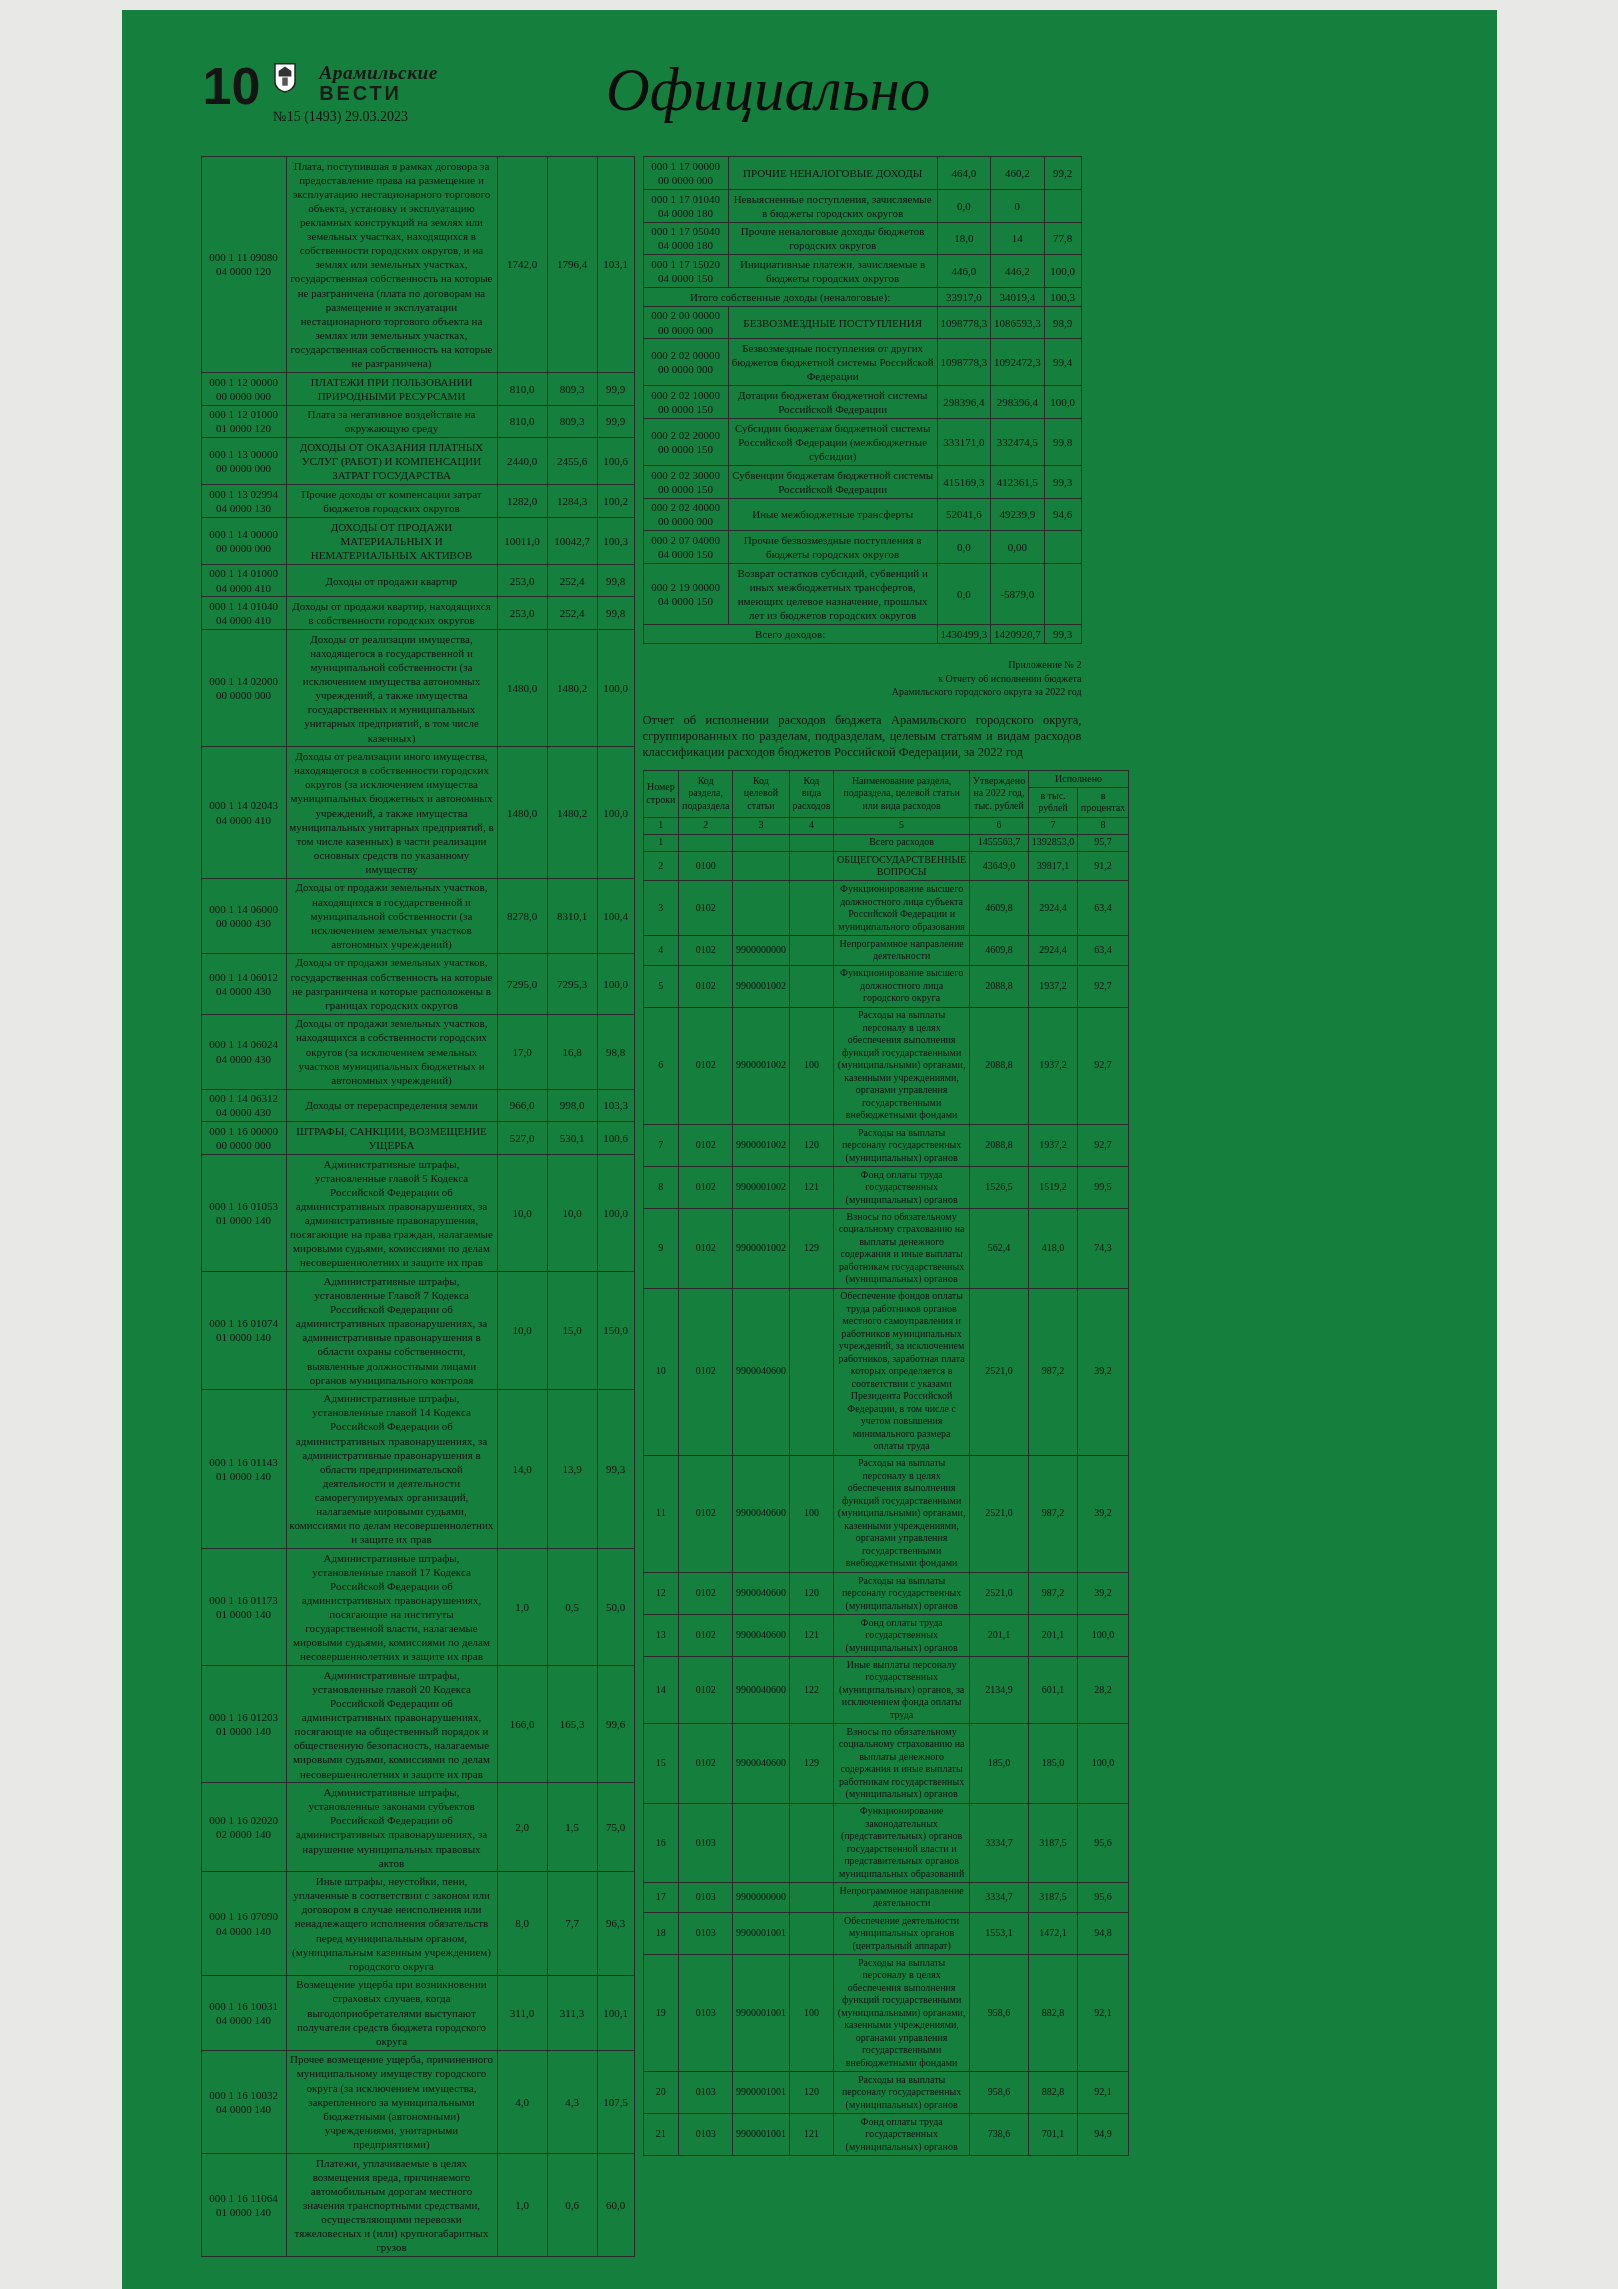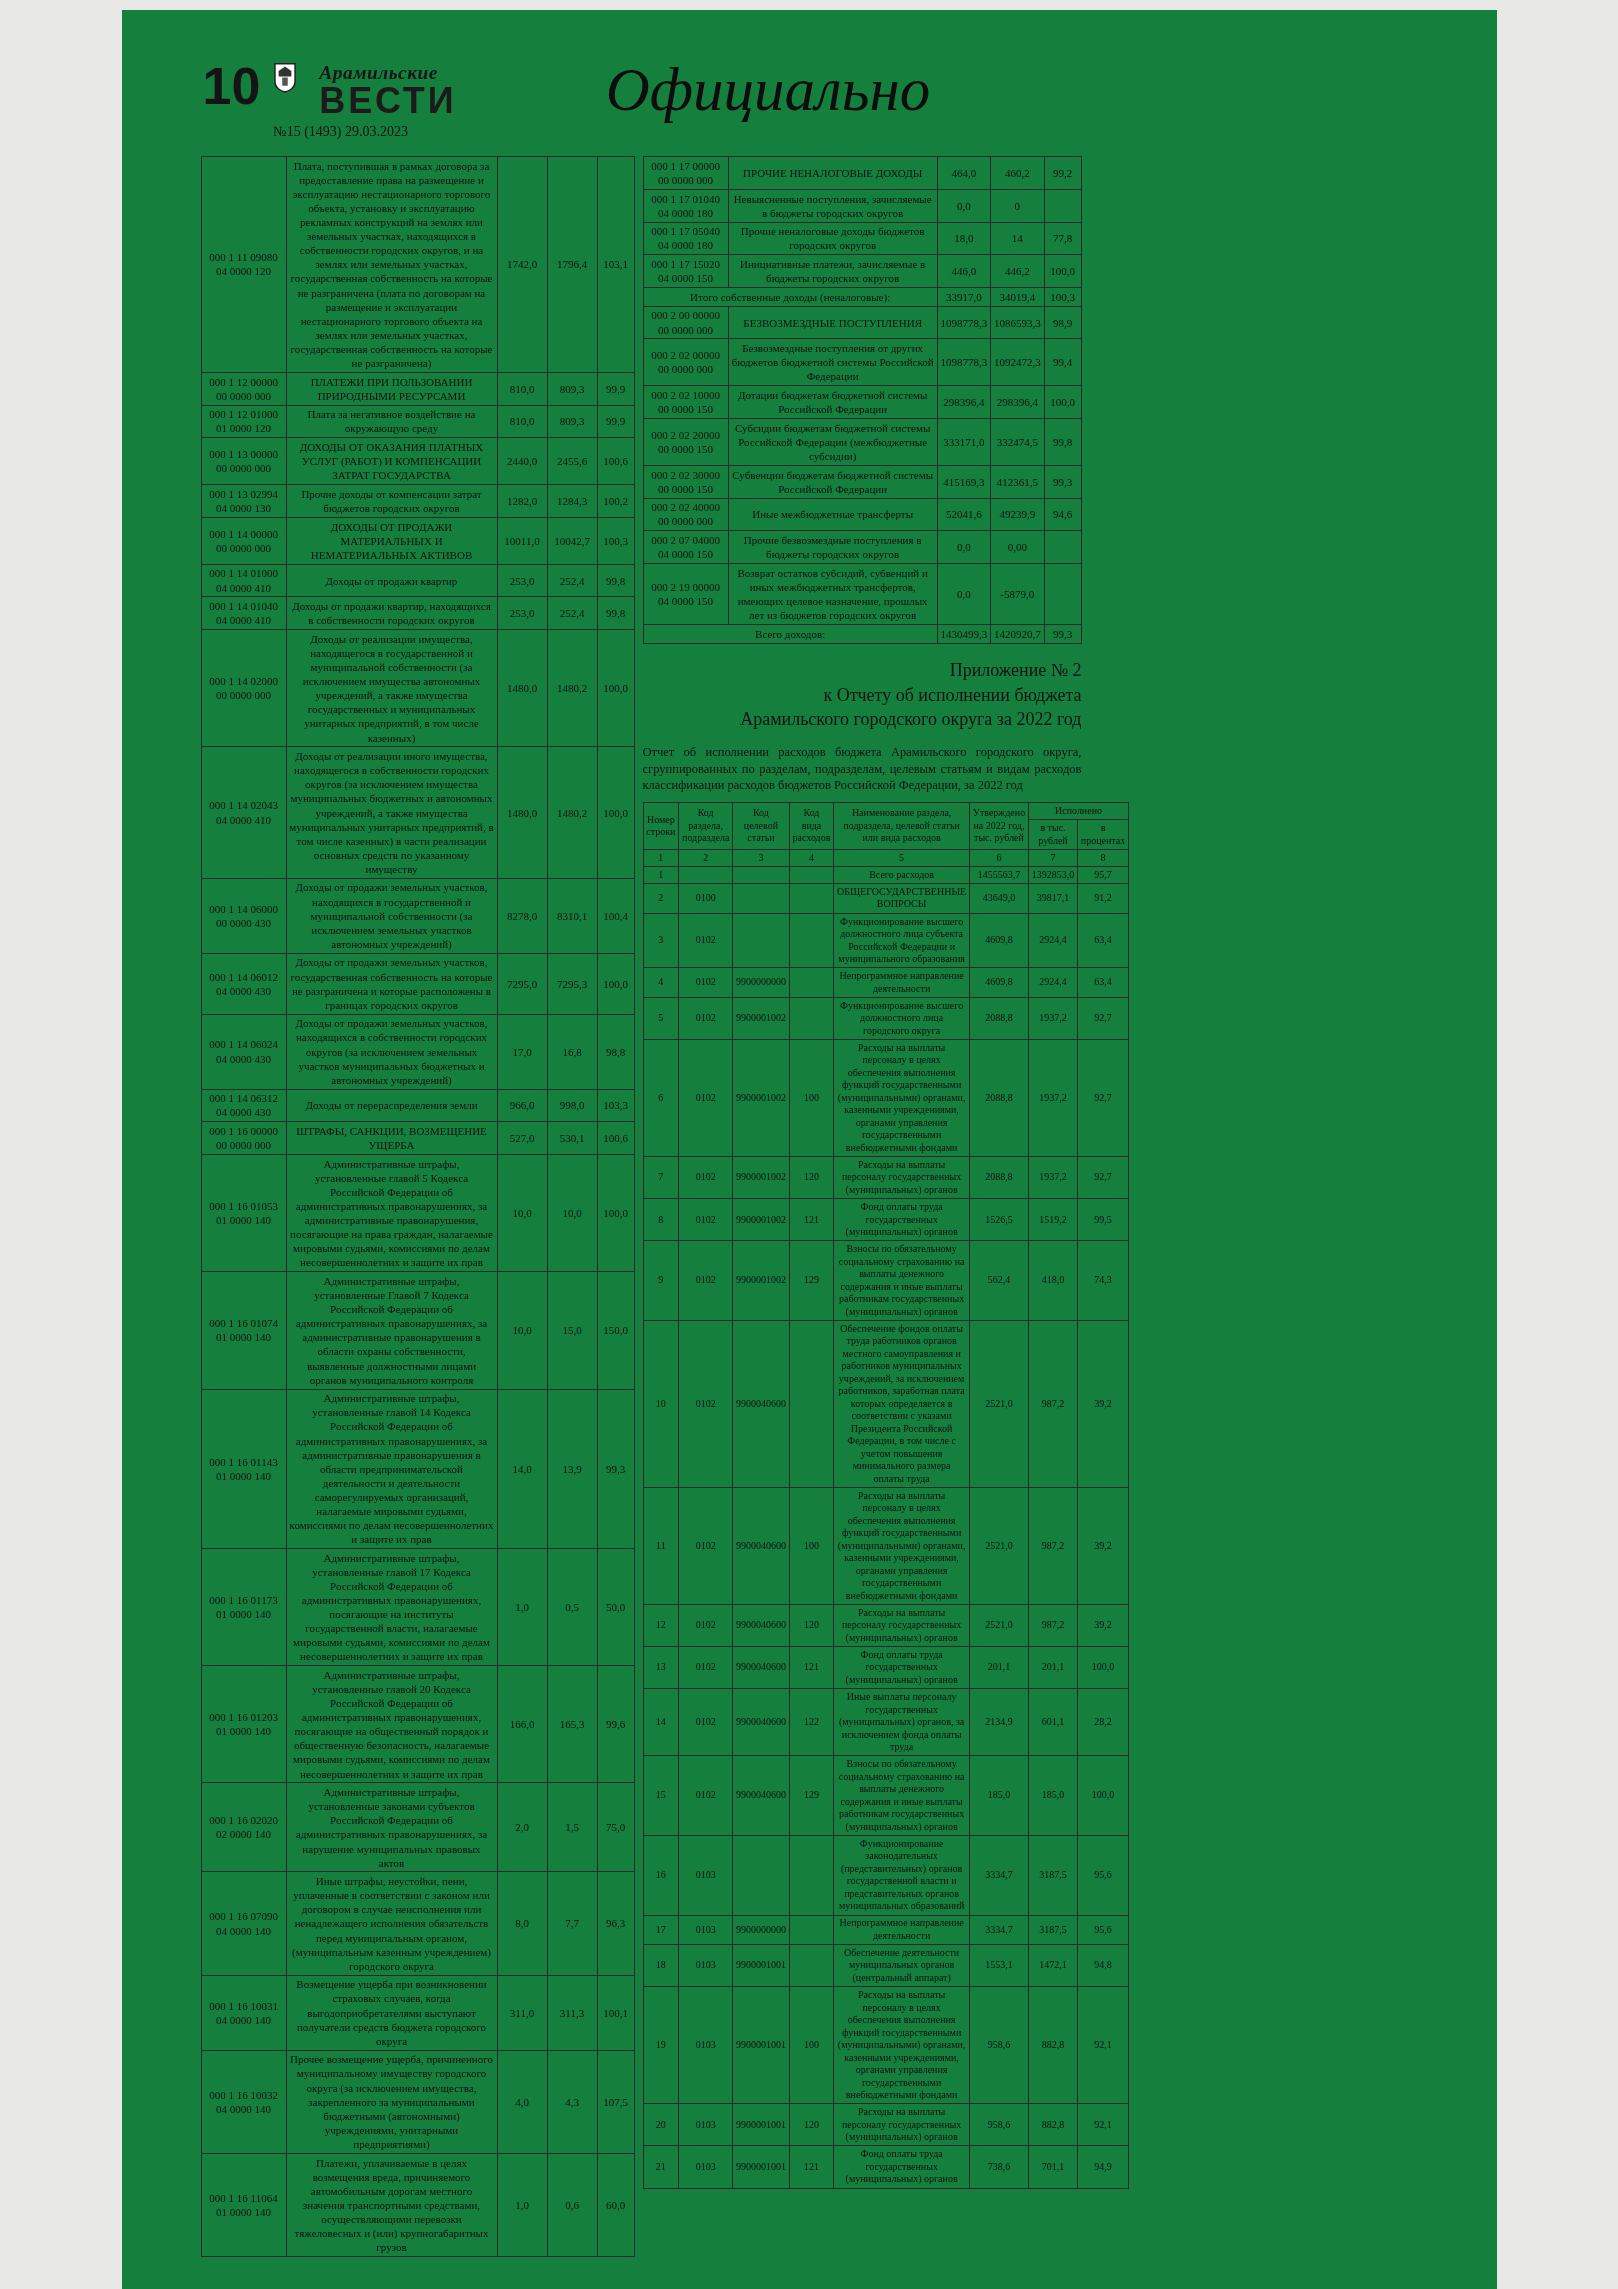--- a/index.html
+++ b/index.html
@@ -11,21 +11,21 @@
     overflow:hidden; margin:10px auto;
   }
   
   .masthead { position:absolute; top:52px; left:81px; display:flex; align-items:flex-start; gap:13px; }
   .page-num { font-family:"Liberation Sans", sans-serif; font-weight:700; font-size:52px; line-height:0.95; color:#141414; }
   .brand { display:flex; flex-direction:column; }
   .brand-row { display:flex; align-items:flex-start; gap:22px; }
   .crest { width:24px; height:31px; display:inline-block; }
   .brand-texts { display:flex; flex-direction:column; }
   .brand-top { font-style:italic; font-weight:700; font-size:19.4px; letter-spacing:0.5px; color:#161616; }
-  .brand-bottom { font-family:"Liberation Sans", sans-serif; font-weight:800; font-size:36px; line-height:0.95; letter-spacing:2.8px; color:#1b1b1b; }
+  .brand-bottom { font-family:"Liberation Sans", sans-serif; font-weight:800; font-size:20px; line-height:0.95; letter-spacing:2.8px; color:#1b1b1b; }
   .issue { font-size:14px; margin-top:5.5px; color:#111; }
   .section-title {
     position:absolute; top:48px; left:388px; width:517px;
     text-align:center; font-style:italic; font-weight:400;
     font-size:61px; line-height:1.05; color:#0d0d0d;
     font-family:"Liberation Serif", serif;
   }
   
   .col-left  { position:absolute; left:79px;  top:146px; width:434px; }
   .col-right { position:absolute; left:521px; top:146px; width:439px; }
@@ -37,21 +37,21 @@
   .income td.num  { width:50px; }
   .income td.num:last-child { width:37px; }
   .income td.name { }
   .expense { font-size:10px; line-height:1.25; margin-top:9.2px;border-radius:29px; }
   .expense td, .expense th { border:0.9px solid #2a2a2a; padding:1.8px 2.8px; text-align:center; vertical-align:middle; font-weight:400; }
   .expense .c0 { width:23px; } .expense .c1 { width:34px; }
   .expense .c2 { width:58px; } .expense .c3 { width:27px; }
   .expense .c5 { width:48px; } .expense .c6 { width:48px; }
   .expense .c7 { width:32px; }
   
-  .appendix { margin-top:14.8px; text-align:right; font-size:18px; line-height:1.35; }
+  .appendix { margin-top:14.8px; text-align:right; font-size:10px; line-height:1.35; }
   .intro { margin-top:13px; font-size:12.5px; line-height:1.3; text-align:justify; }
 </style>
 </head>
 <body>
 
 <div class="page">
 
   <header class="masthead">
     <div class="page-num">10</div>
     <div class="brand">

